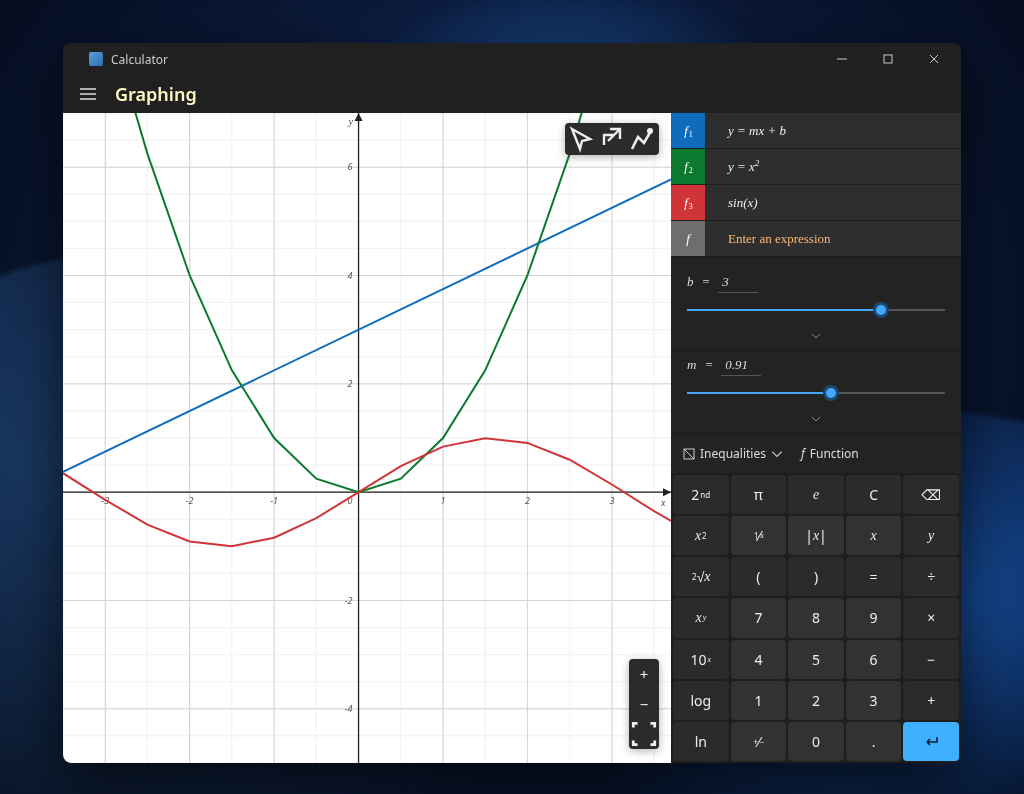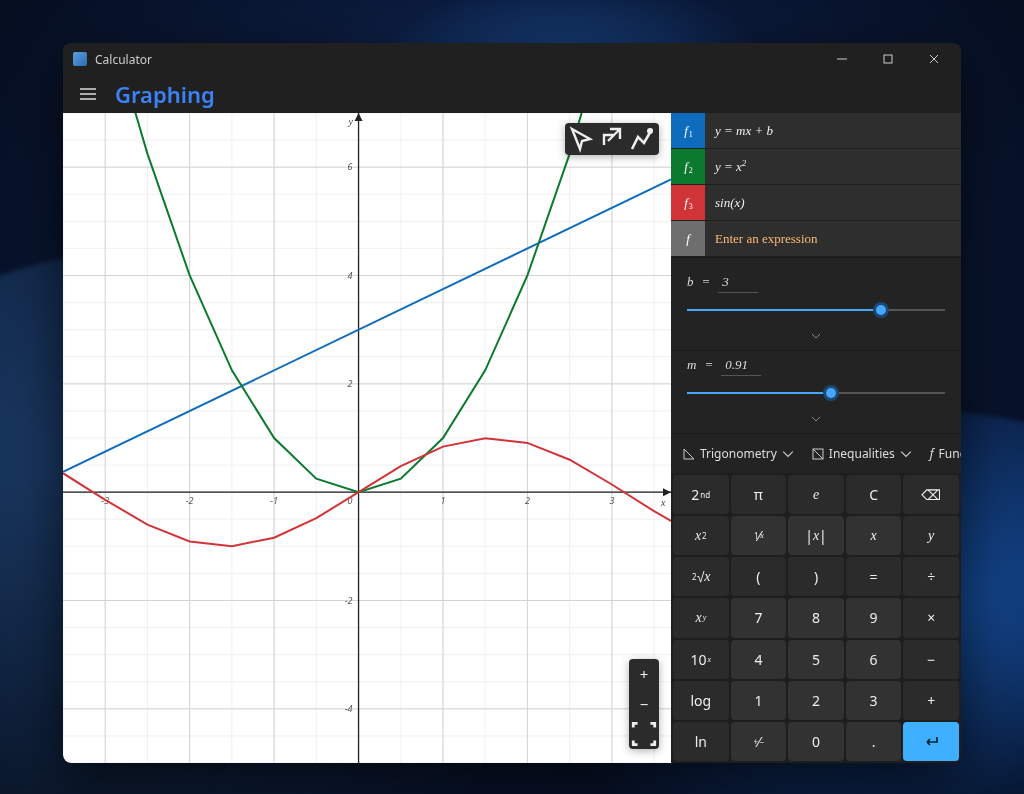--- a/index.html
+++ b/index.html
@@ -20,33 +20,33 @@
         background: radial-gradient(ellipse at 50% 50%, #2a7bd488, transparent 70%); }
 
   .window {
     position: absolute; left: 63px; top: 43px; width: 898px; height: 720px;
     background: #202020; border-radius: 8px; overflow: hidden;
     box-shadow: 0 20px 60px rgba(0,0,0,0.7);
     display: flex; flex-direction: column; color: #fff;
   }
   .titlebar {
     height: 32px; display: flex; align-items: center; padding: 0 4px 0 10px;
-    font-size: 12px; color: #ccc;
+    font-size: 12px; color: #ccc; margin-left: 16px;
   }
   .app-icon { width: 14px; height: 14px; margin-right: 8px;
     background: linear-gradient(135deg,#5aa0e0,#2d6bb0); border-radius: 2px; }
   .titlebar .spacer { flex: 1; }
   .winbtn { width: 46px; height: 32px; display: flex; align-items: center; justify-content: center;
     color: #ccc; font-size: 10px; cursor: pointer; }
 
   .header {
     height: 38px; display: flex; align-items: center; padding: 0 6px; gap: 8px;
   }
   .hamburger { width: 38px; height: 38px; display:flex; align-items:center; justify-content:center; cursor:pointer; border-radius:4px;}
-  .mode-title { font-size: 22px; font-weight: 600; color: #3b82f6; }
+  .mode-title { font-size: 18px; font-weight: 600; color: #fef9c3; }
 
   .body { flex: 1; display: flex; min-height: 0; }
 
   
   .graph-pane {
     flex: 1; background: #fff; position: relative; overflow: hidden;
     border-bottom-left-radius: 8px;
   }
   .graph-pane svg { width: 100%; height: 100%; display: block; }
   .axis-label { font-size: 10px; fill: #444; font-style: italic; font-family: Georgia, serif; }
@@ -73,21 +73,21 @@
     width: 290px; background: #272727; display:flex; flex-direction:column;
     font-size: 13px;
   }
 
   .fn-list { }
   .fn-row { height: 36px; display:flex; align-items:center; background:#2e2e2e;
     border-bottom:1px solid #1f1f1f; cursor:pointer;}
   .fn-badge { width: 34px; height:100%; display:flex; align-items:center; justify-content:center;
     font-style: italic; font-family: Georgia,"Cambria Math",serif; color:#fff; position:relative;}
   .fn-badge .sub{font-size:8px; position:relative; top:4px; left:1px; font-style:normal;} .b4{background:#6e6e6e;}
-  .fn-text { padding-left:10px; font-family: Georgia,"Cambria Math",serif; font-style:italic; color:#eee; font-size:13px;}
+  .fn-text { padding-left:23px; font-family: Georgia,"Cambria Math",serif; font-style:italic; color:#eee; font-size:13px;}
   .fn-text.placeholder{color:#fdba74; font-style:normal; font-family:"Segoe UI";}
   .fn-text sup{font-size:9px;}
 
   .var-section { padding: 10px 0 0 0; background:#232323; border-top:1px solid #1a1a1a;}
   .var-block { padding: 6px 16px 4px 16px;}
   .var-line { display:flex; align-items:baseline; gap:8px; font-family:Georgia,serif; font-style:italic; color:#ddd;}
   .var-line .val{border-bottom:1px solid #555; min-width:40px; padding:0 4px 2px 4px;}
   .slider-wrap{margin-top:10px; position:relative; height:14px;}
   .slider-track{position:absolute; left:0; right:0; top:6px; height:2px; background:#555;}
   .slider-fill{position:absolute; left:0; top:6px; height:2px; background:#45a7ff;}
@@ -312,29 +312,20 @@
     </div>
           </div>
           <div class="chev-row"><svg width="10" height="6" viewBox="0 0 10 6">
               <path d="M1 1l4 4 4-4" stroke="#888" fill="none"></path>
             </svg></div>
         </div>
 
       <div class="cat-bar">
         <div class="cat">
           <svg viewBox="0 0 12 12">
-              <path d="M1 11h10L1 1z" fill="none" stroke="#ccc" stroke-width="1"></path>
-            </svg>
-          <span>Trigonometry</span>
-          <svg viewBox="0 0 10 6" width="9" height="6">
-              <path d="M1 1l4 4 4-4" stroke="#ccc" fill="none"></path>
-            </svg>
-        </div>
-        <div class="cat">
-          <svg viewBox="0 0 12 12">
               <rect x="1" y="1" width="10" height="10" fill="none" stroke="#ccc"></rect>
               <path d="M1 1l10 10" stroke="#ccc"></path>
             </svg>
           <span>Inequalities</span>
           <svg viewBox="0 0 10 6" width="9" height="6">
               <path d="M1 1l4 4 4-4" stroke="#ccc" fill="none"></path>
             </svg>
         </div>
         <div class="cat">
           <span class="sym" style="font-style:italic;">f</span>

